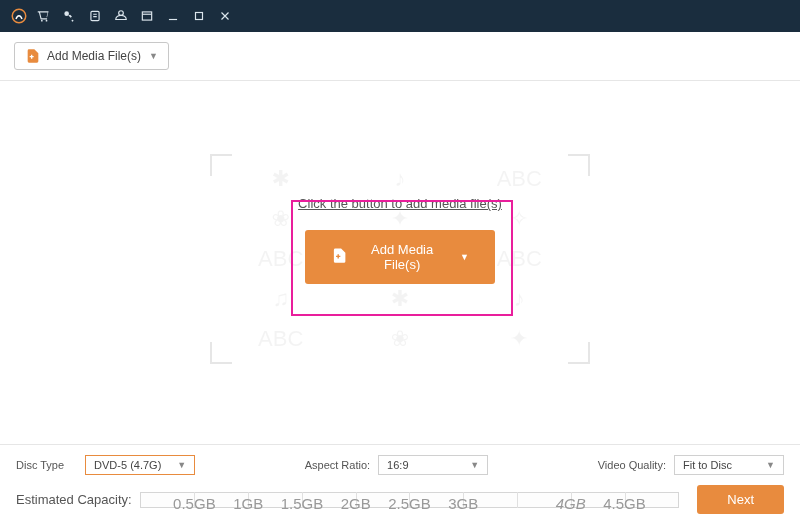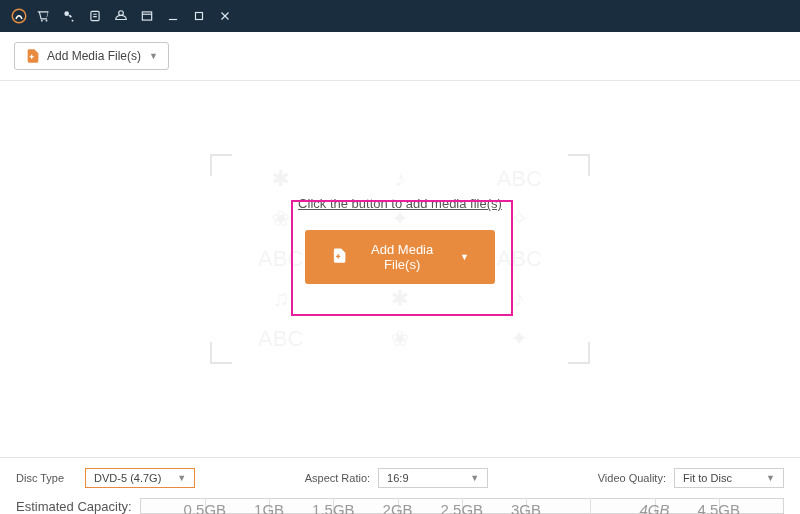--- a/index.html
+++ b/index.html
@@ -190,14 +190,17 @@
         <div class="tlabel" style="left: 50%;">2.5GB</div>
         <div class="tick" style="left: 60%;"></div>
         <div class="tlabel" style="left: 60%;">3GB</div>
         <div class="tick" style="left: 70%;"></div>
         <div class="tlabel" style="left: 70%; margin-top: 27px;">3.5GB</div>
         <div class="tick" style="left: 80%;"></div>
         <div class="tlabel" style="left: 80%; font-style: italic;">4GB</div>
         <div class="tick" style="left: 90%;"></div>
         <div class="tlabel" style="left: 90%;">4.5GB</div>
       </div>
+    <button class="next-btn">
+      <span>Next</span>
+    </button>
   </div>
 </div>
 
 </body></html>

